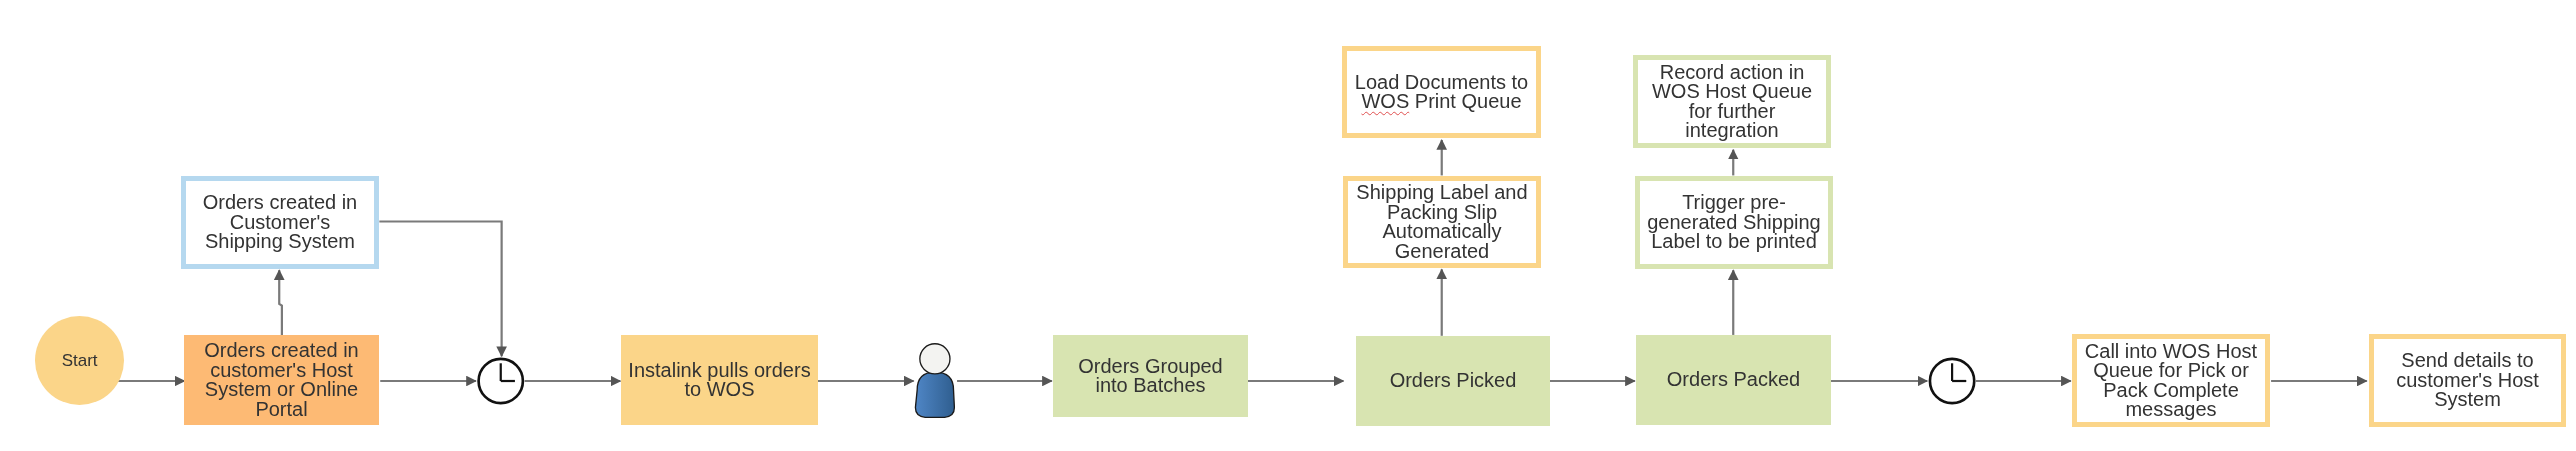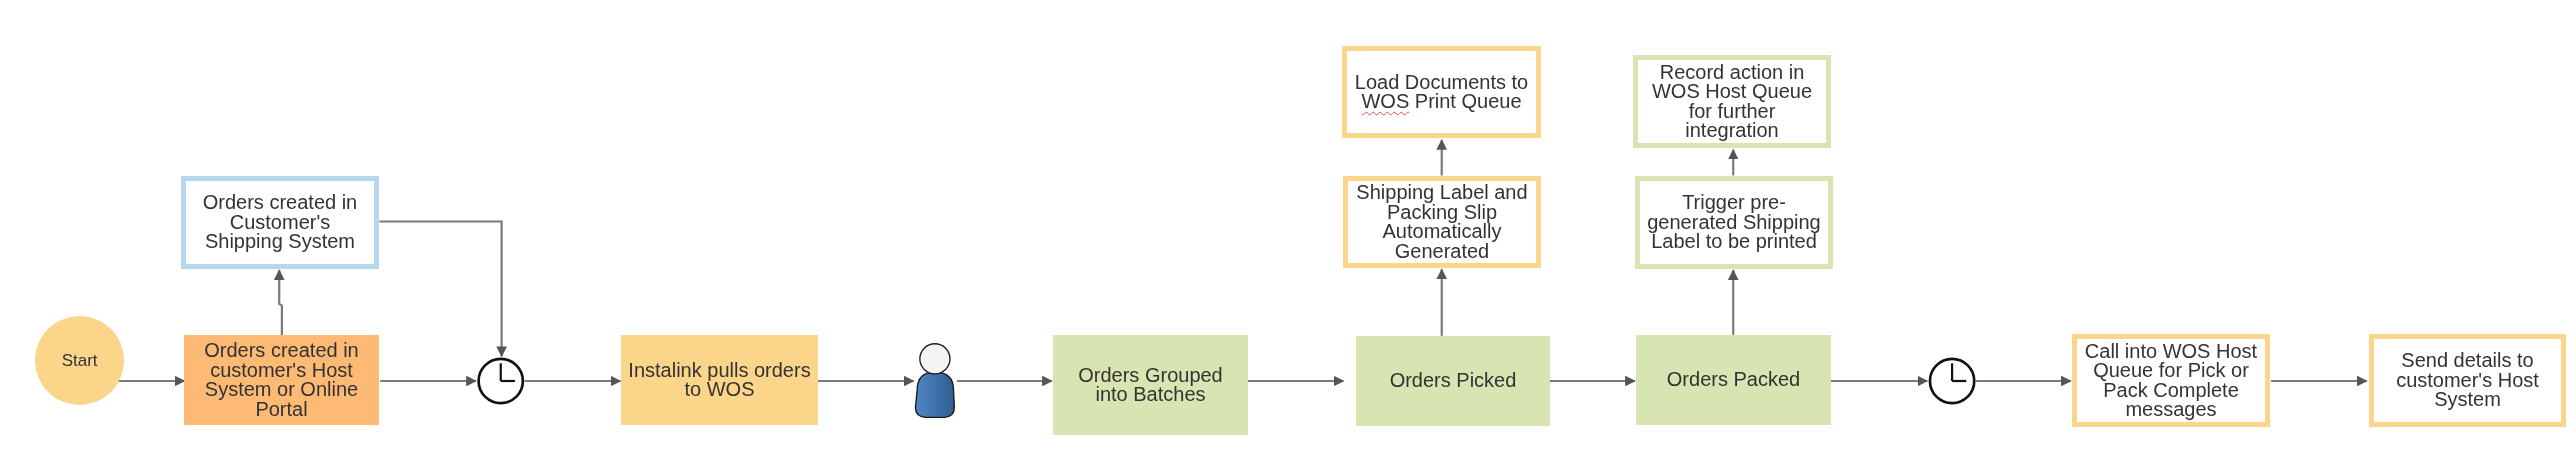--- a/index.html
+++ b/index.html
@@ -82,21 +82,21 @@
   </div>
 
   <div class="node fill-orange" style="left:621px; top:335px; width:197px; height:90px;">
     <span>Instalink pulls orders to WOS</span>
   </div>
 
   <div class="node outline-blue" style="left:181px; top:176px; width:198px; height:93px;">
     <span>Orders created in Customer's Shipping System</span>
   </div>
 
-  <div class="node fill-green" style="left:1053px; top:335px; width:195px; height:100px;">
+  <div class="node fill-green" style="left:1053px; top:335px; width:195px; height:82px;">
     <span>Orders Grouped into Batches</span>
   </div>
 
   <div class="node fill-green" style="left:1344px; top:336px; width:194px; height:90px;margin-left:12px;">
     <span>Orders Picked</span>
   </div>
 
   <div class="node outline-orange" style="left:1343px; top:176px; width:198px; height:92px;">
     <span>Shipping Label and Packing Slip Automatically Generated</span>
   </div>

